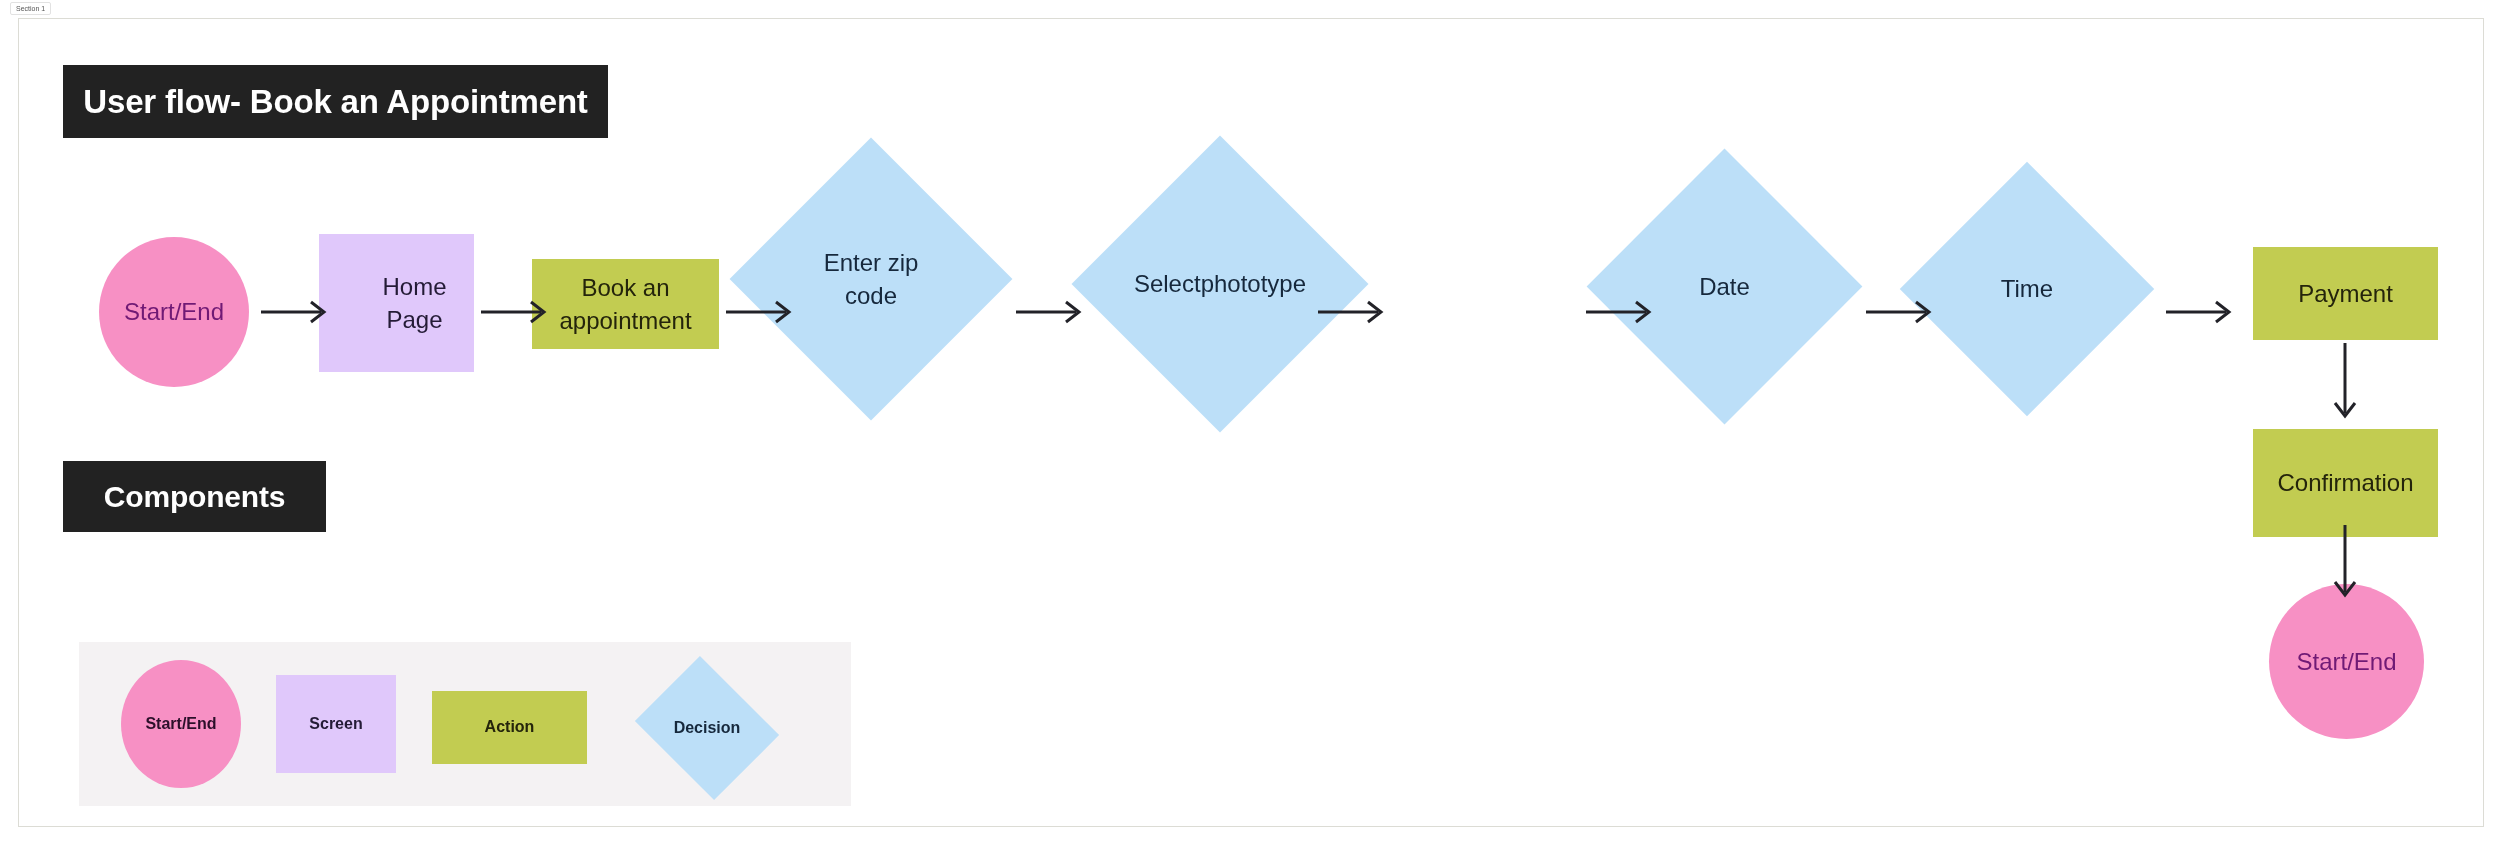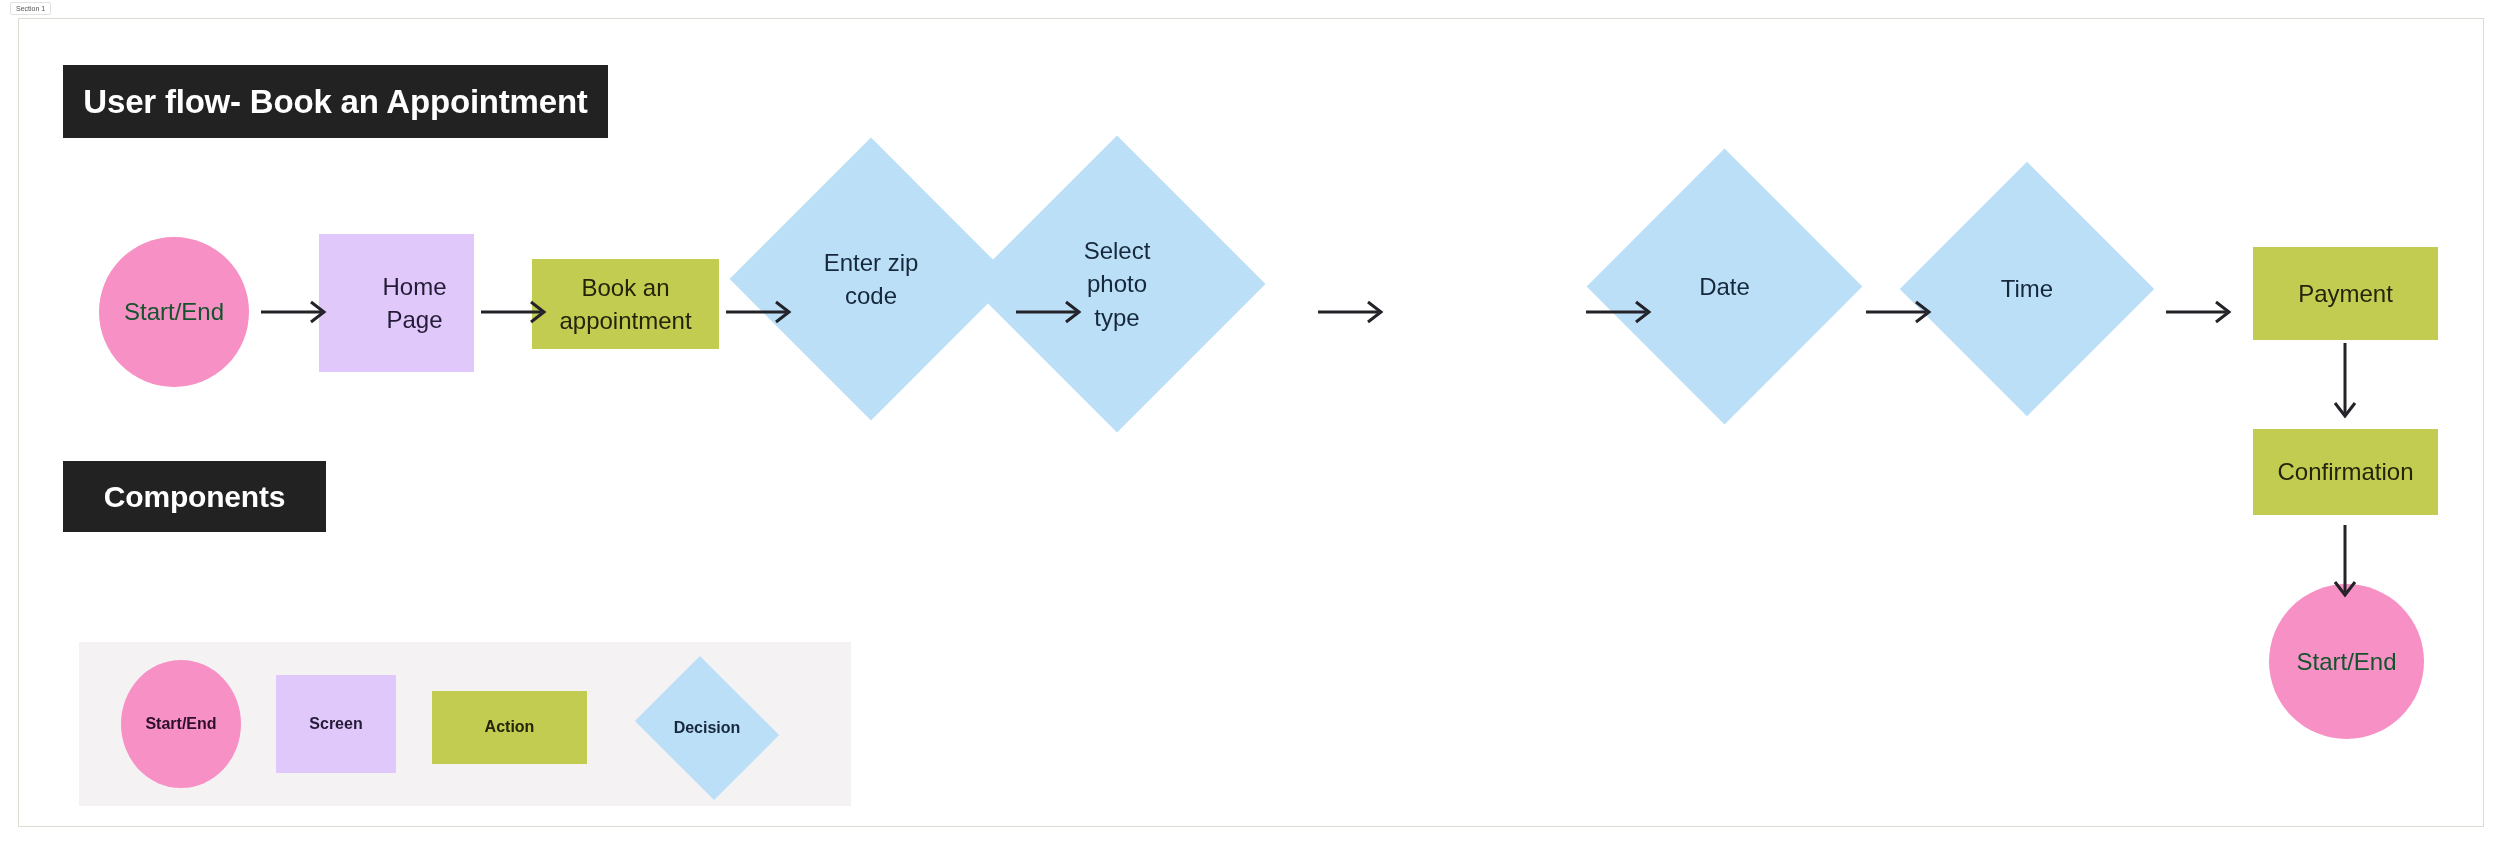--- a/index.html
+++ b/index.html
@@ -72,21 +72,21 @@
     text-align: center;
     color: #1b1a2e;
     font-size: 24px;
     line-height: 1.38;
   }
   .node .label { position: relative; z-index: 2; }
 
   .node-terminal {
     border-radius: 50%;
     background: #F790C4;
-    color: #14532d;
+    color: #701a75;
   }
   .node-screen  { background: #E0C8FB; color: #241b36; }
   .node-action  { background: #C2CC51; color: #24240b; }
 
   .node-decision { background: transparent; }
   .node-decision .dia {
     position: absolute;
     left: 0; top: 0; right: 0; bottom: 0;
     background: #BCDFF8;
     transform: rotate(45deg);
@@ -193,21 +193,21 @@
     <span class="label">code</span>
   </div>
 
   <div class="arrow-h" style="left:995px; top:278px;">
     <svg width="74" height="30" viewBox="0 0 74 30">
       <line x1="2" y1="15" x2="62" y2="15" stroke="#222228" stroke-width="3"></line>
       <polyline points="52,5 65,15 52,25" fill="none" stroke="#222228" stroke-width="3"></polyline>
     </svg>
   </div>
 
-  <div class="node node-decision" style="left:993px; top:160px; width:210px; height:210px; flex-direction:column;">
+  <div class="node node-decision" style="left:1096px; top:160px; width:210px; height:210px; flex-direction:row;">
     <span class="dia"></span>
     <span class="label">Select</span>
     <span class="label">photo</span>
     <span class="label">type</span>
   </div>
 
   <div class="arrow-h" style="left:1297px; top:278px;">
     <svg width="74" height="30" viewBox="0 0 74 30">
       <line x1="2" y1="15" x2="62" y2="15" stroke="#222228" stroke-width="3"></line>
       <polyline points="52,5 65,15 52,25" fill="none" stroke="#222228" stroke-width="3"></polyline>
@@ -250,21 +250,21 @@
     <span class="label">Payment</span>
   </div>
 
   <div class="arrow-v" style="left:2310px; top:322px;">
     <svg width="32" height="85" viewBox="0 0 32 85">
       <line x1="16" y1="2" x2="16" y2="72" stroke="#222228" stroke-width="3"></line>
       <polyline points="6,62 16,75 26,62" fill="none" stroke="#222228" stroke-width="3"></polyline>
     </svg>
   </div>
 
-  <div class="node node-action" style="left:2234px; top:410px; width:185px; height:86px;">
+  <div class="node node-action" style="left:2234px; top:410px; width:185px; height:108px;">
     <span class="label">Confirmation</span>
   </div>
 
   <div class="arrow-v" style="left:2310px; top:504px;">
     <svg width="32" height="82" viewBox="0 0 32 82">
       <line x1="16" y1="2" x2="16" y2="69" stroke="#222228" stroke-width="3"></line>
       <polyline points="6,59 16,72 26,59" fill="none" stroke="#222228" stroke-width="3"></polyline>
     </svg>
   </div>
 

